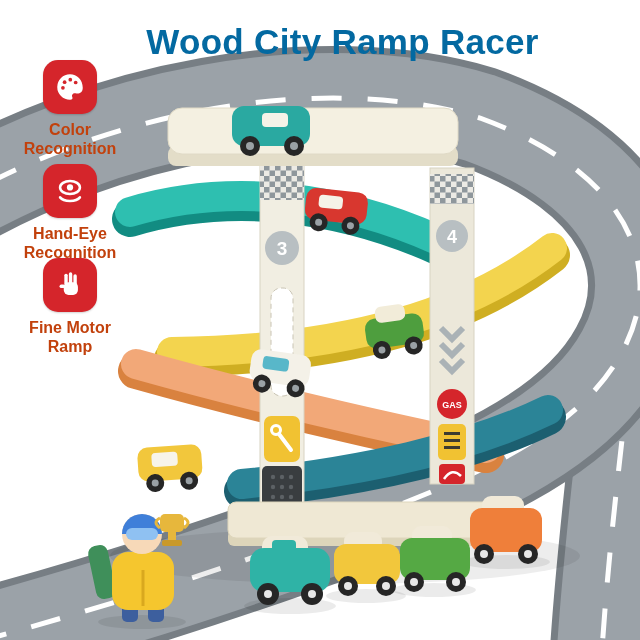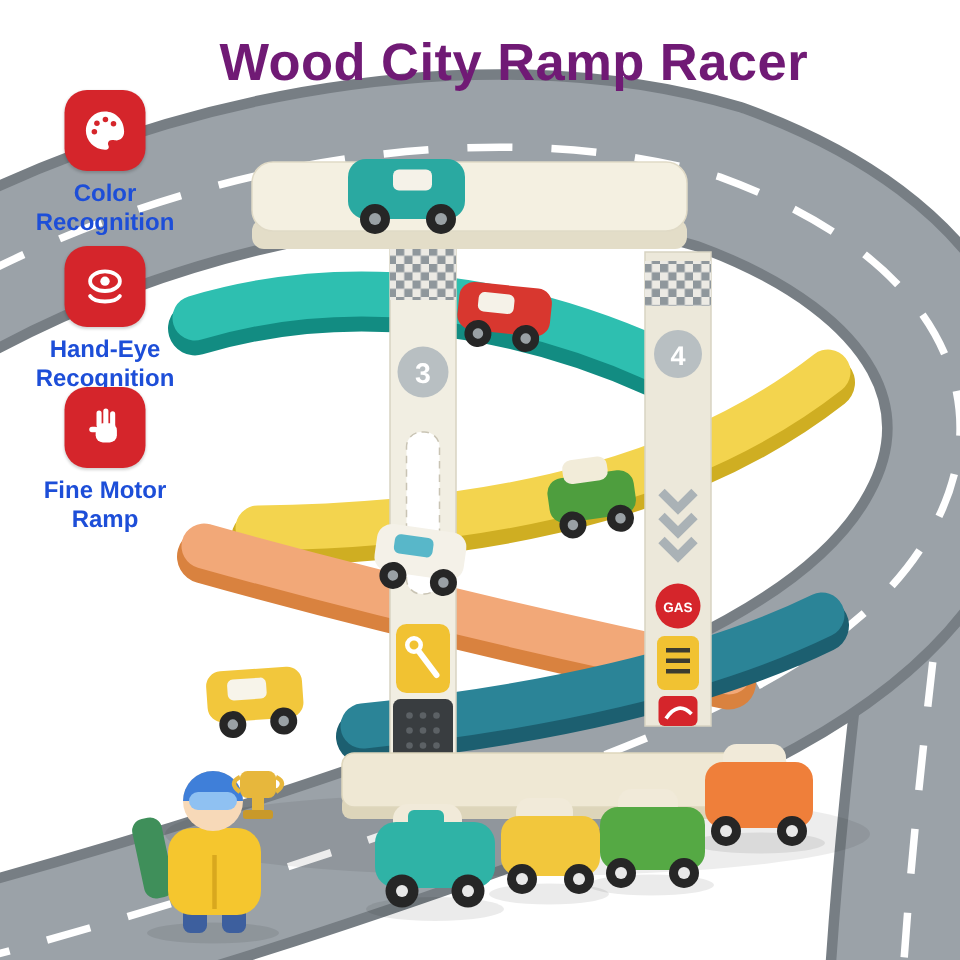--- a/index.html
+++ b/index.html
@@ -1,28 +1,28 @@
 <!DOCTYPE html>
 <html><head>
 <meta charset="utf-8">
 <style>
   html,body{margin:0;padding:0;background:#fff;}
   #canvas{position:relative;width:640px;height:640px;background:#ffffff;overflow:hidden;
           font-family:"Liberation Sans",sans-serif;}
   .scene{position:absolute;left:0;top:0;width:640px;height:640px;z-index:1;}
   .title{position:absolute;top:22px;left:0;right:0;text-align:center;z-index:4;
-         font-size:35px;font-weight:800;color:#701a75;letter-spacing:.3px;padding-left:45px;}
+         font-size:35px;font-weight:800;color:#0369a1;letter-spacing:.3px;padding-left:45px;}
   .feature{position:absolute;left:10px;width:120px;display:flex;flex-direction:column;
            align-items:center;z-index:4;}
   .f1{top:60px}.f2{top:164px}.f3{top:258px}.f4{top:362px}
   .badge{width:54px;height:54px;background:#d5252b;border-radius:15px;display:flex;
          align-items:center;justify-content:center;box-shadow:0 1px 2px rgba(0,0,0,.18);}
   .badge svg{width:34px;height:34px;display:block;}
   .flabel{margin-top:7px;text-align:center;font-size:16px;font-weight:700;
-          color:#1d4ed8;line-height:1.18;}
+          color:#c2410c;line-height:1.18;}
   svg text{font-family:"Liberation Sans",sans-serif;font-weight:bold;}
 </style>
 </head>
 <body>
 
 <div id="canvas">
 
   <svg class="scene" viewBox="0 0 640 640">
     <defs>
       <pattern id="chk" width="11" height="11" patternUnits="userSpaceOnUse">

